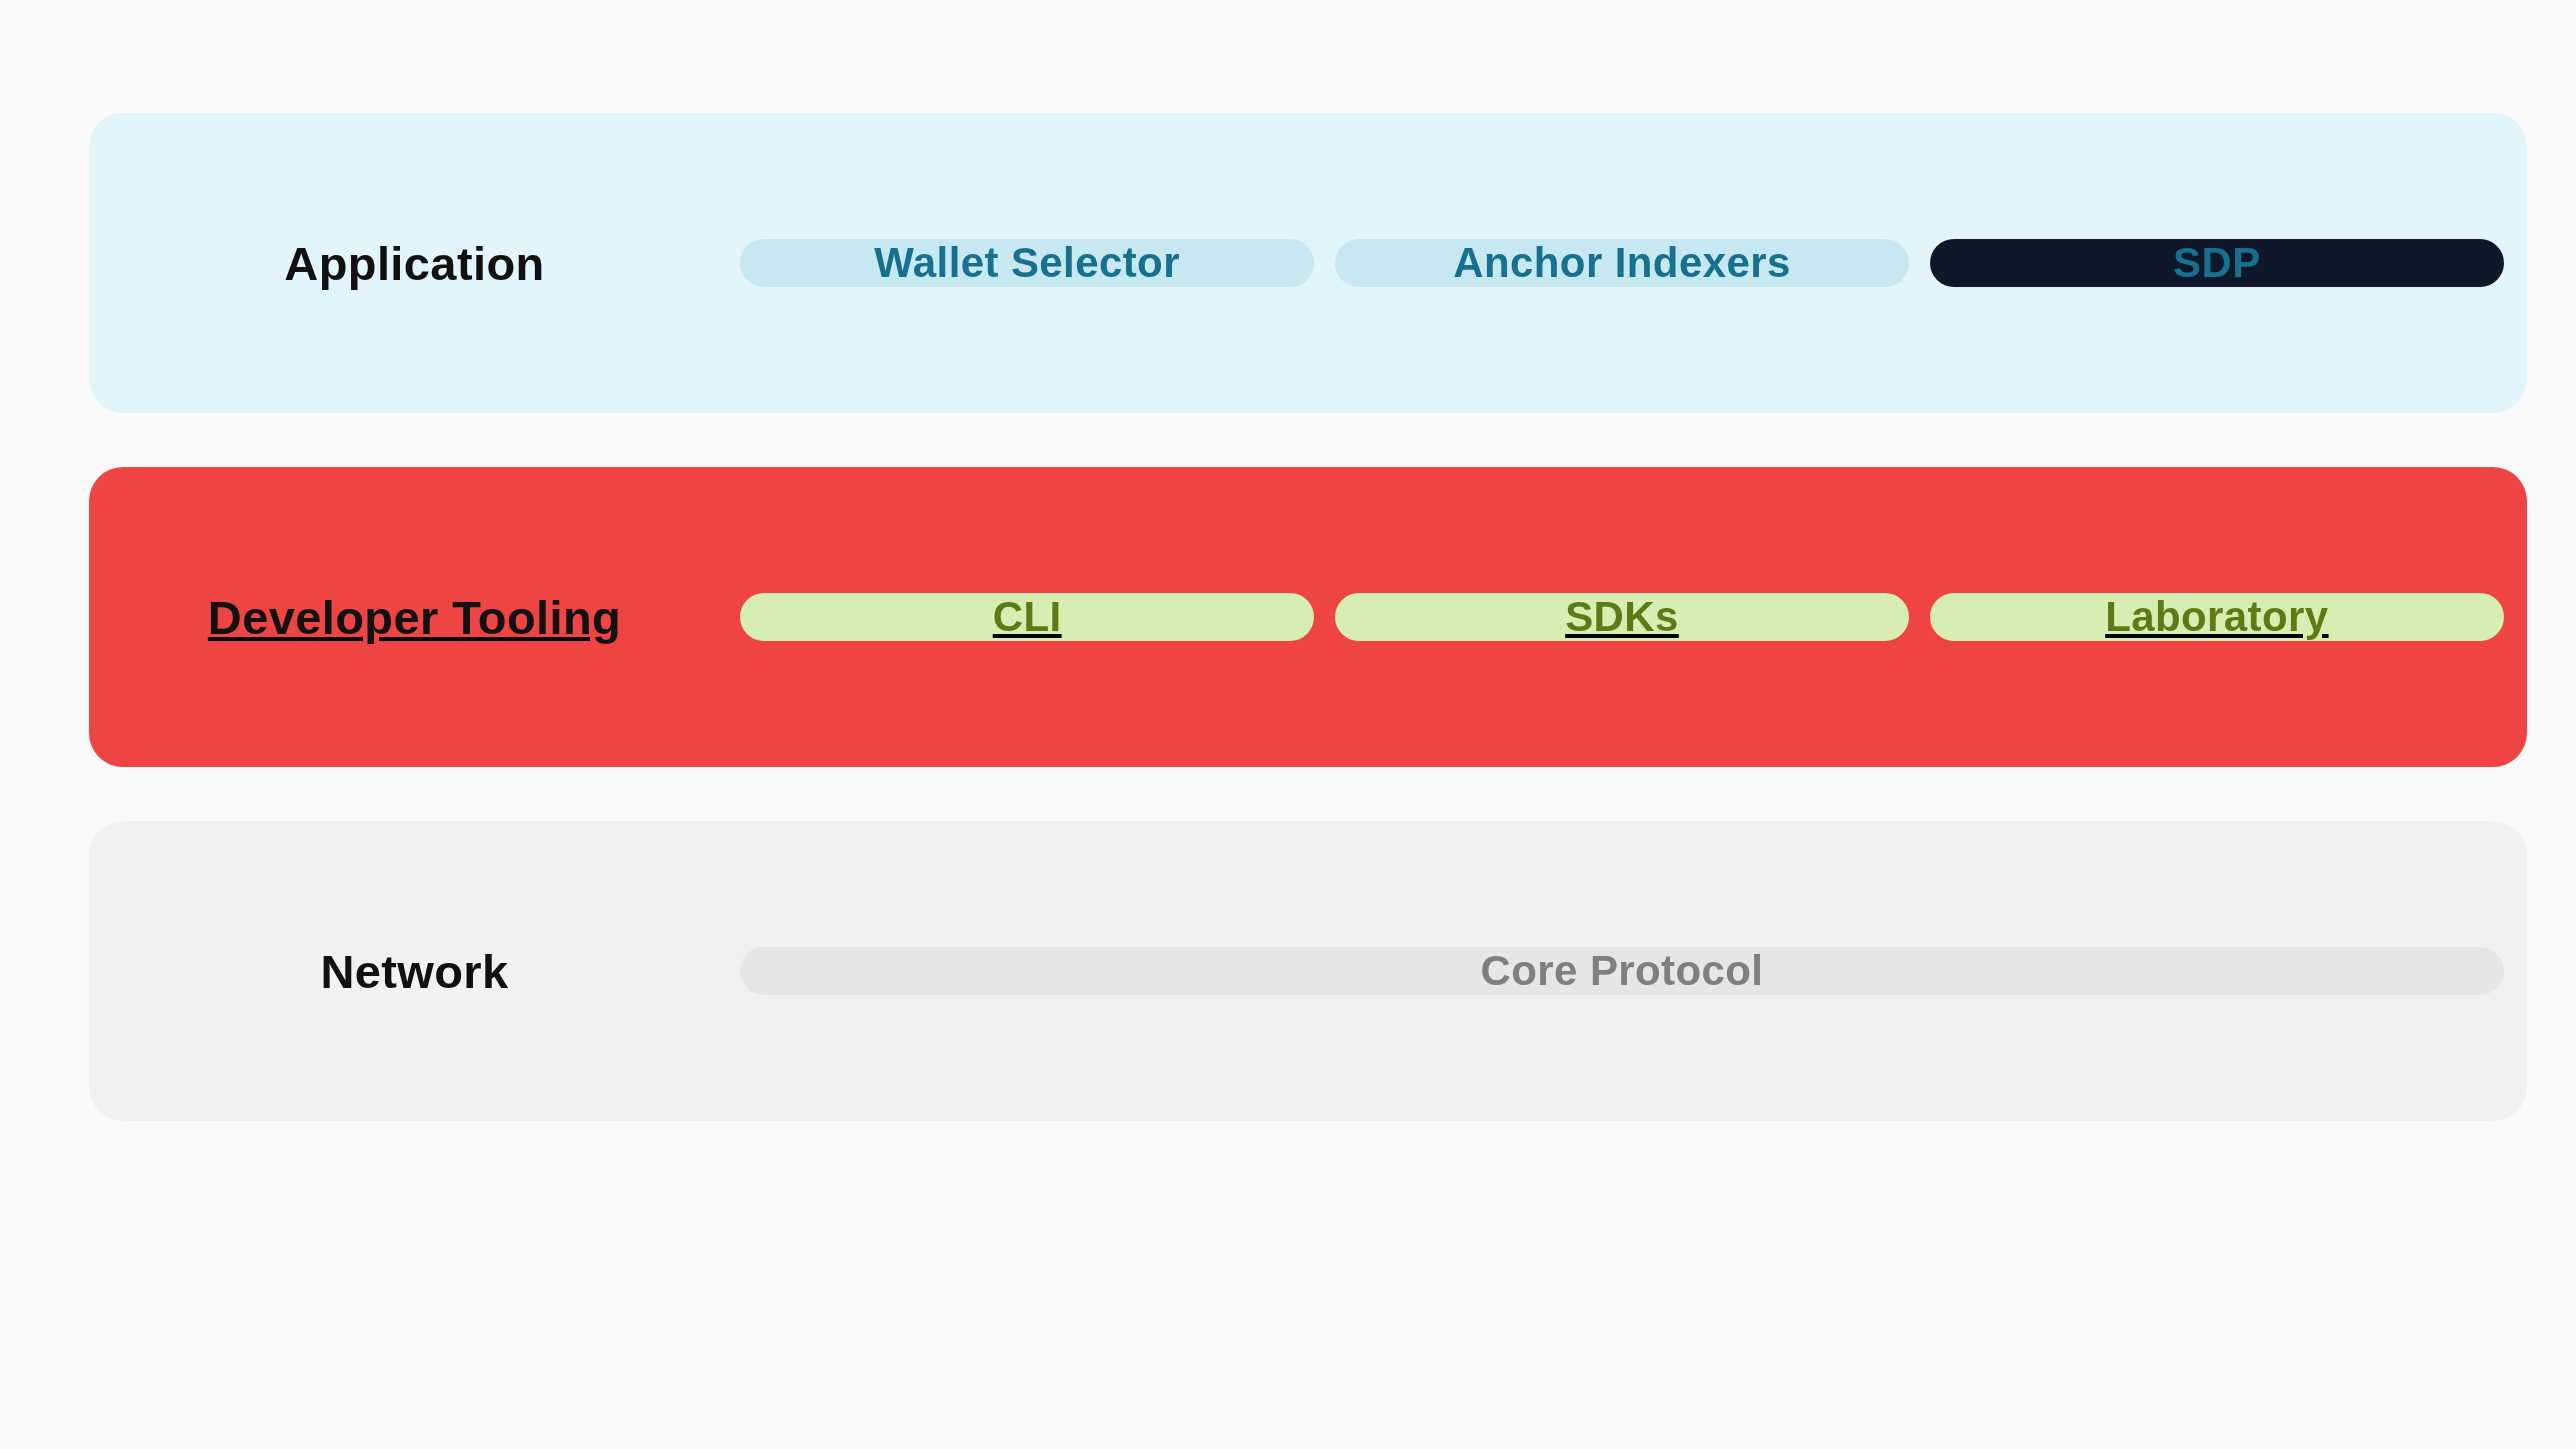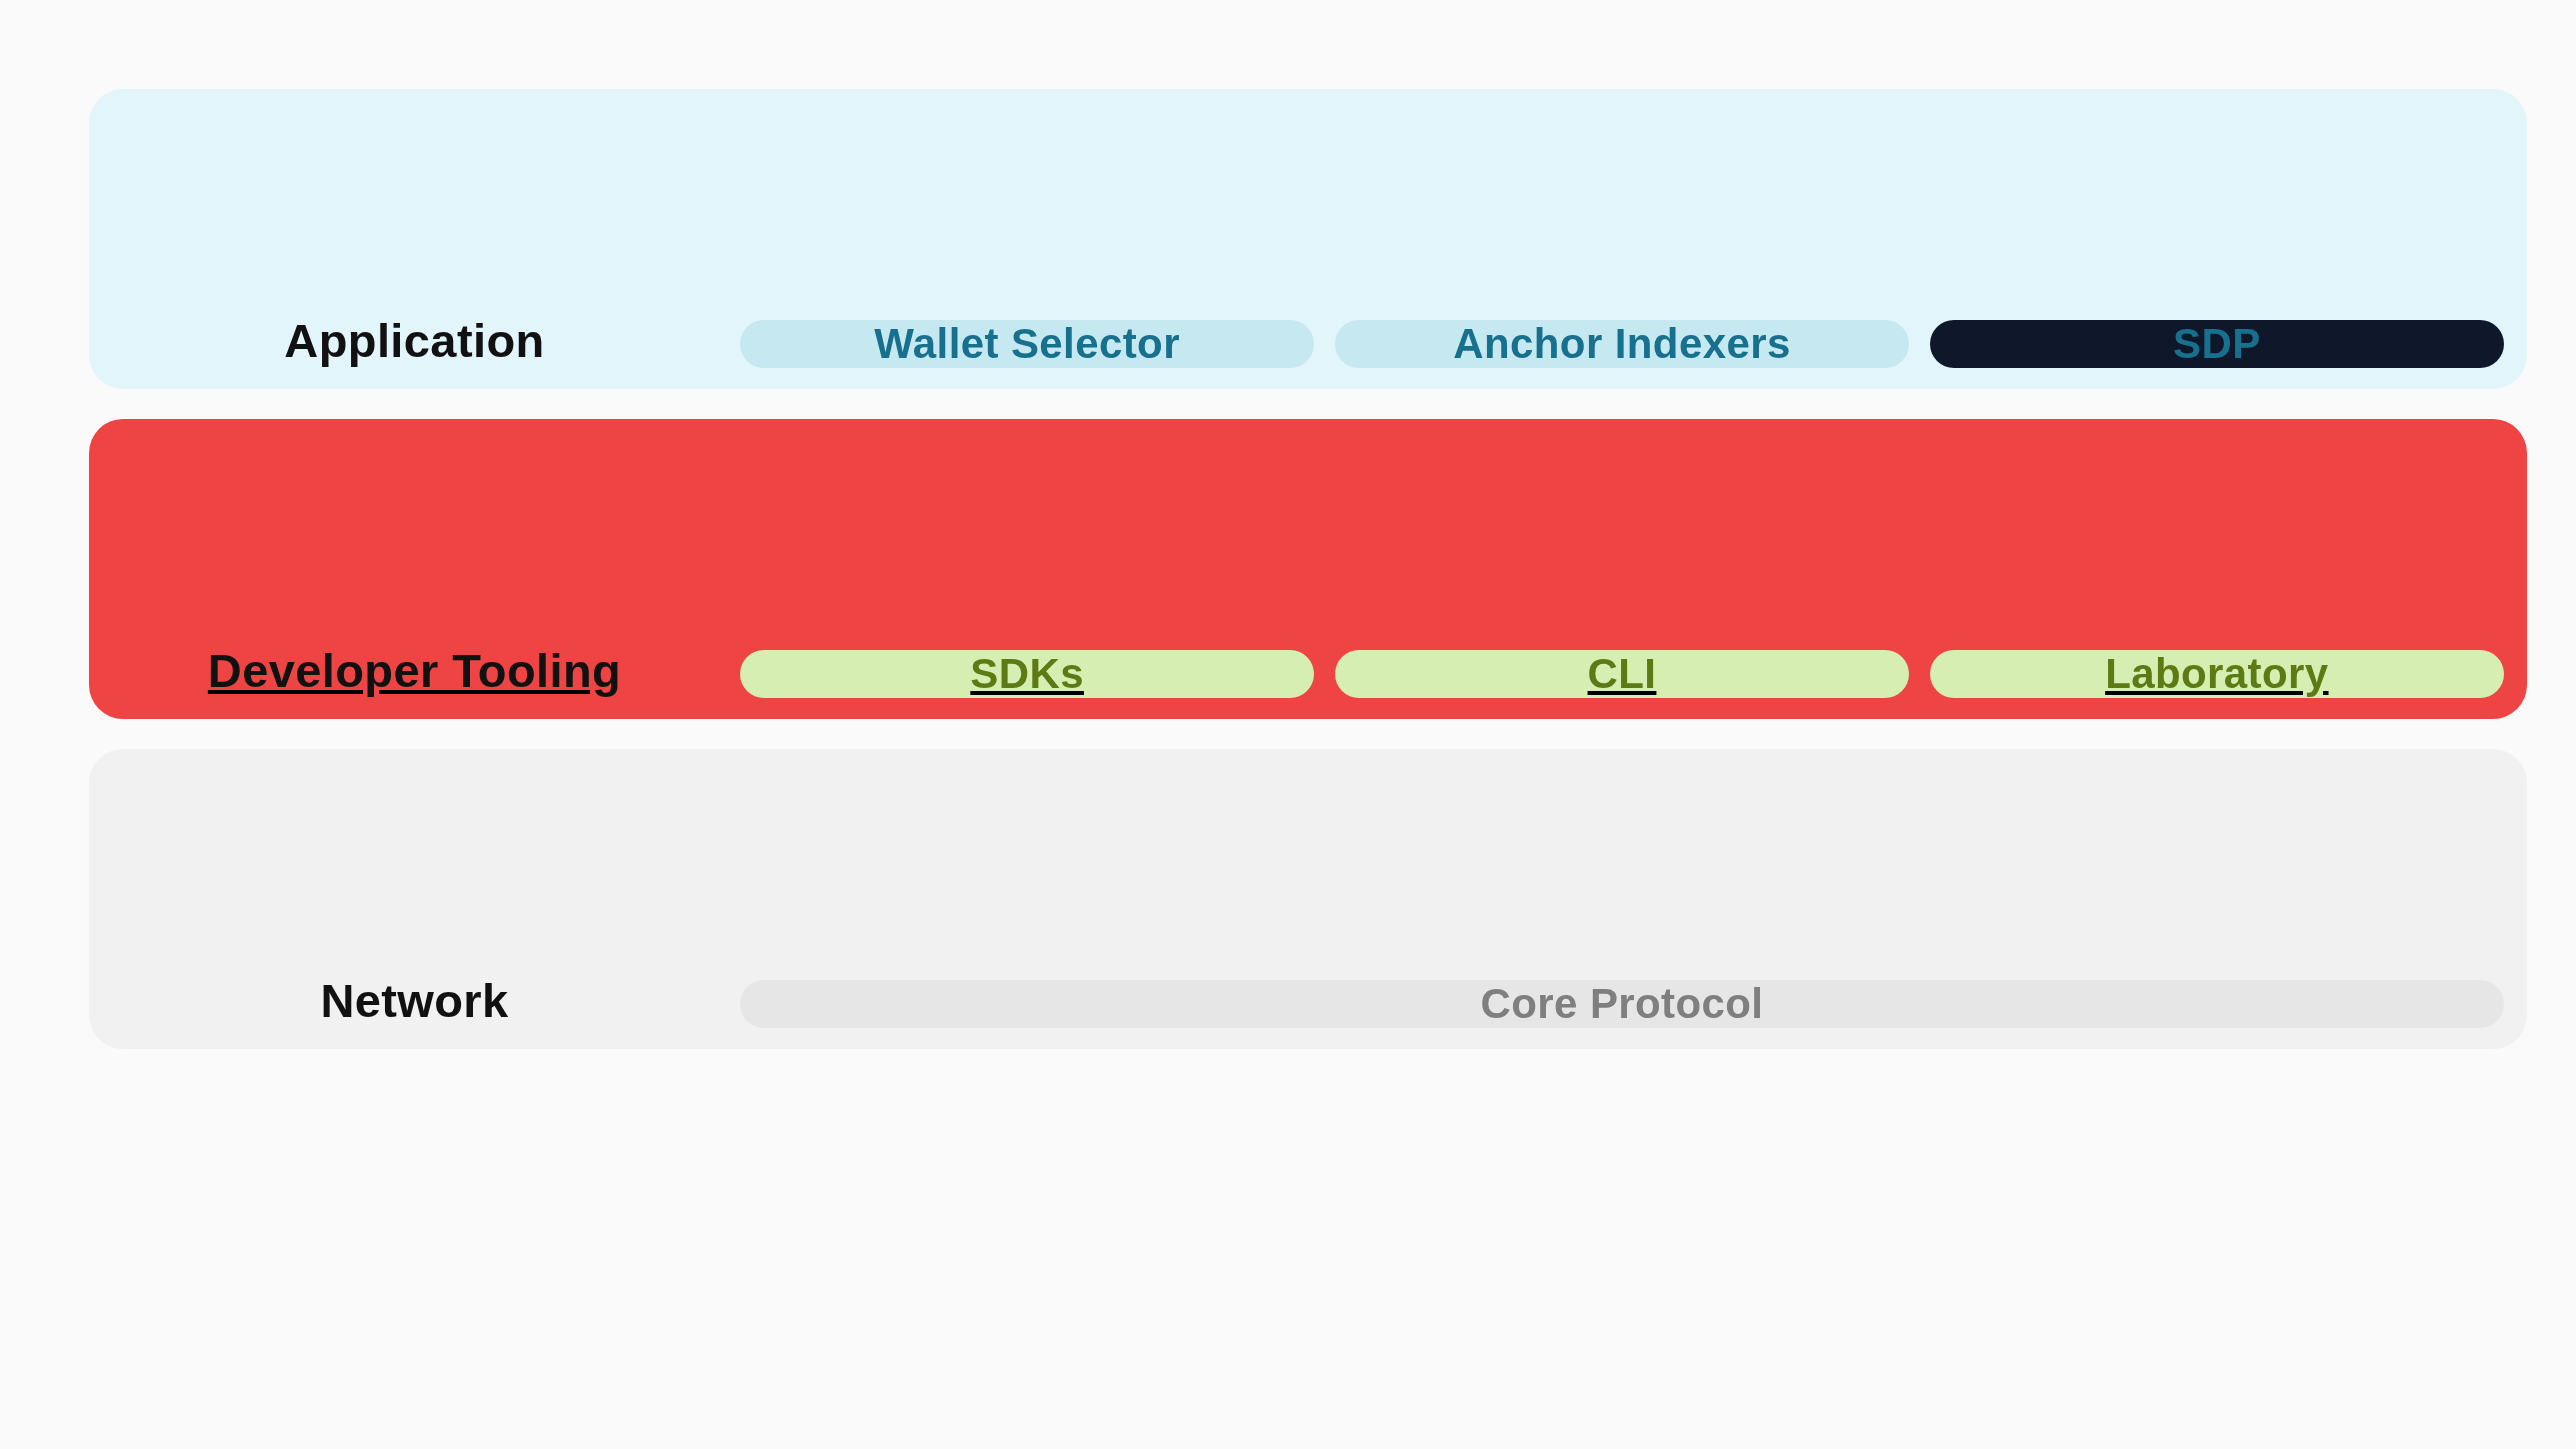--- a/index.html
+++ b/index.html
@@ -17,23 +17,24 @@
     top: 89px;
     width: 2438px;
     display: flex;
     flex-direction: column;
     gap: 30px;
   }
   .row {
     height: 300px;
     border-radius: 34px;
     display: flex;
-    align-items: flex-end;
+    align-items: center;
     box-sizing: border-box;
     padding: 21.5px 23px 21.5px 0;
+    margin-top: 24px;
   }
   .row-label {
     width: 651px;
     flex: 0 0 651px;
     display: flex;
     align-items: center;
     justify-content: center;
     font-weight: 700;
     font-size: 47px;
     letter-spacing: 0.4px;
@@ -64,22 +65,22 @@
     <div class="row-label" style="color: rgb(17, 17, 17);">Application</div>
     <div class="row-boxes">
         <div class="box" style="background: rgb(198, 232, 240); color: rgb(23, 112, 142);">Wallet Selector</div>
         <div class="box" style="background: rgb(198, 232, 240); color: rgb(23, 112, 142);">Anchor Indexers</div>
         <div class="box" style="background: #0f172a; color: rgb(23, 112, 142);">SDP</div>
       </div>
   </section>
     <section class="row" style="background: #ef4444; text-decoration: underline;">
     <div class="row-label" style="color: rgb(17, 17, 17);">Developer Tooling</div>
     <div class="row-boxes">
+        <div class="box" style="background: rgb(214, 238, 177); color: rgb(93, 122, 21);">CLI</div>
         <div class="box" style="background: rgb(214, 238, 177); color: rgb(93, 122, 21);">SDKs</div>
-        <div class="box" style="background: rgb(214, 238, 177); color: rgb(93, 122, 21);">CLI</div>
         <div class="box" style="background: rgb(214, 238, 177); color: rgb(93, 122, 21);">Laboratory</div>
       </div>
   </section>
     <section class="row" style="background: rgb(241, 241, 241);">
     <div class="row-label" style="color: rgb(17, 17, 17);">Network</div>
     <div class="row-boxes">
         <div class="box" style="background: rgb(230, 230, 230); color: rgb(127, 127, 127);">Core Protocol</div>
       </div>
   </section>
   </main>

